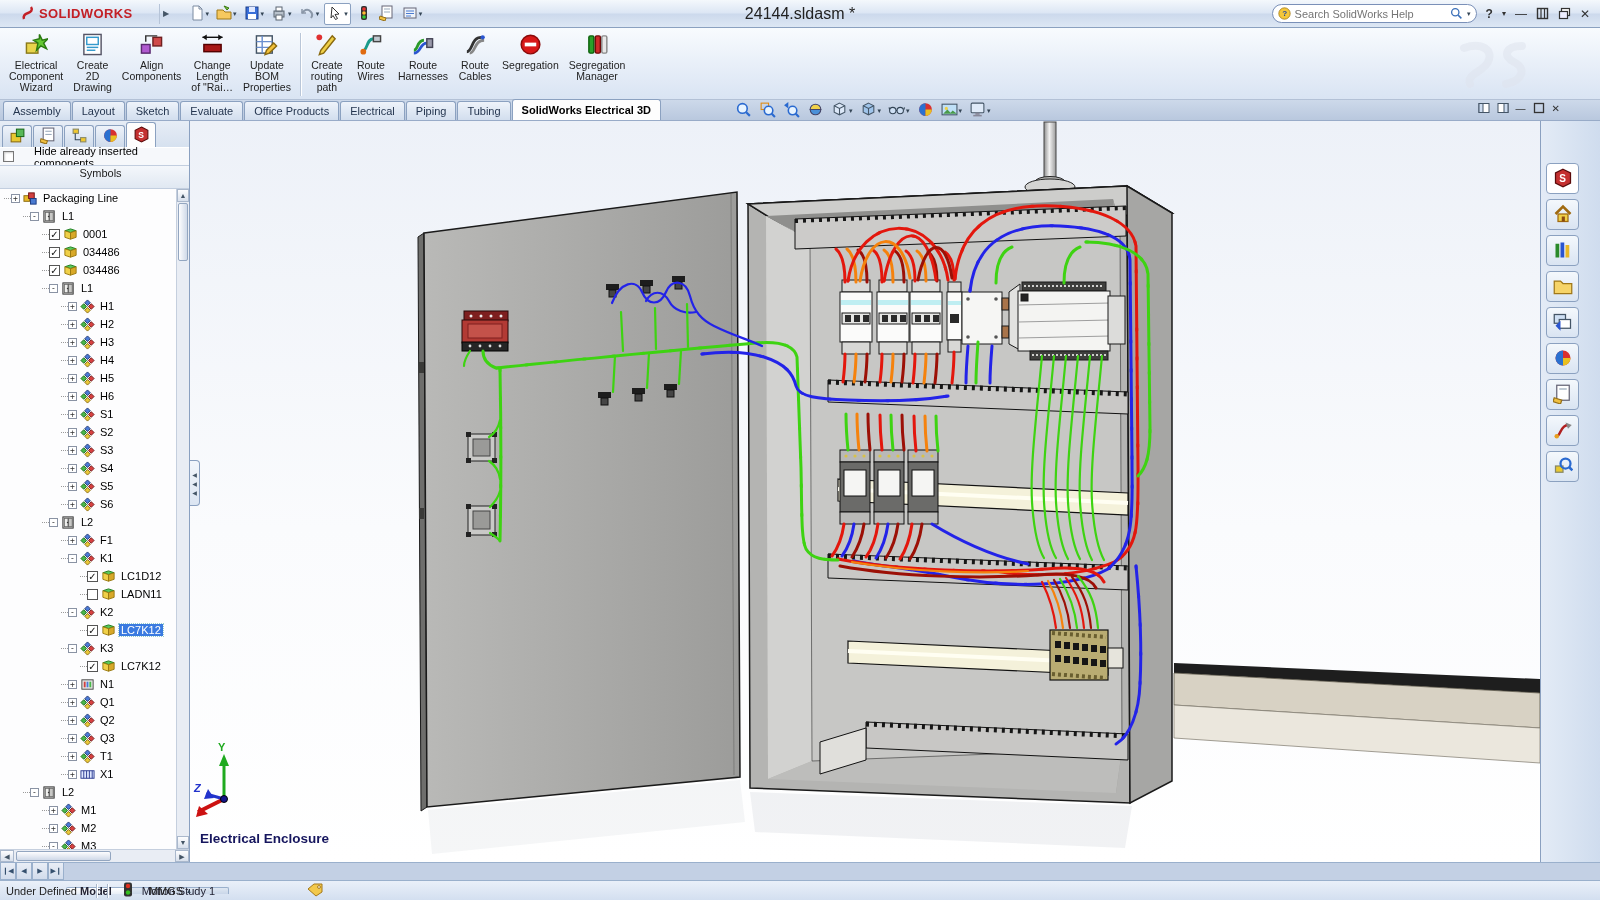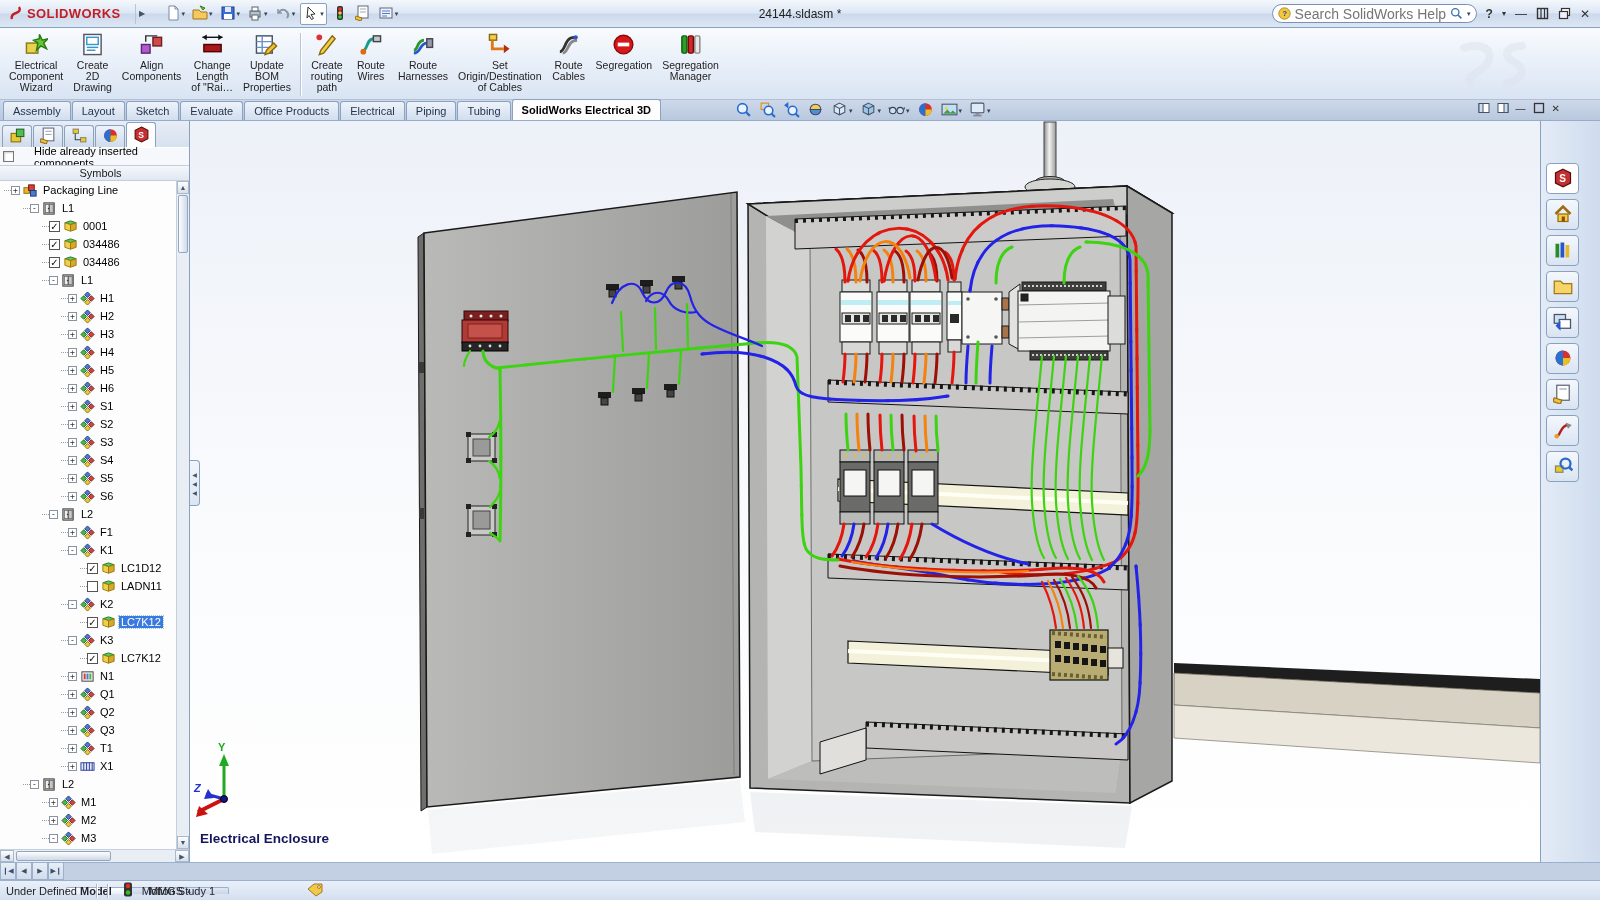--- a/index.html
+++ b/index.html
@@ -3,34 +3,34 @@
 <meta charset="utf-8">
 <style>
   * { margin:0; padding:0; box-sizing:border-box; }
   html,body { width:1600px; height:900px; overflow:hidden;
     font-family:"Liberation Sans","DejaVu Sans",sans-serif; font-size:11px; background:#fff; }
 
   
   .titlebar { height:28px; position:relative; display:flex; align-items:center;
     background:linear-gradient(#f4f8fc,#dce6f4 48%,#ccd9ec 52%,#dde7f4);
     border-bottom:1px solid #8ba1c0; }
-  .logo { display:flex; align-items:center; gap:3px; padding:0 8px; }
+  .logo { display:flex; align-items:center; gap:3px; padding:0 20px; }
   .logo-text { color:var(--logo-red); font-weight:bold; font-size:13px; letter-spacing:.4px; }
   .flyout-btn { width:14px; height:20px; display:flex; align-items:center; justify-content:center;
     color:#456; font-size:8px; border-left:1px solid #b6c4d8; margin-left:6px; }
   .qat { display:flex; align-items:center; gap:3px; margin-left:14px; }
   .qat-btn { display:flex; align-items:center; gap:1px; padding:1px 2px; border-radius:2px; }
   .qat-btn.boxed { border:1px solid #8ba1c0; background:#fff; }
   .qat-btn .dd { font-size:7px; color:#345; }
   .qat-btn svg { width:16px; height:16px; }
-  .doc-title { position:absolute; left:0; right:0; text-align:center; color:#222; font-size:12px; pointer-events:none; }
+  .doc-title { position:absolute; left:0; right:0; text-align:center; color:#222; font-size:16px; pointer-events:none; }
   .tb-right { margin-left:auto; display:flex; align-items:center; gap:9px; padding-right:10px; }
   .search-box { width:205px; height:19px; background:#fff; border:1px solid #7a90b8; border-radius:10px;
     display:flex; align-items:center; gap:4px; padding:0 5px; }
-  .search-box input { border:none; outline:none; flex:1; font-size:14px; color:#555; background:transparent; min-width:0;}
+  .search-box input { border:none; outline:none; flex:1; font-size:11px; color:#555; background:transparent; min-width:0;}
   .search-box svg { width:13px; height:13px; flex:none; }
   .winbtn { color:#333; font-size:12px; display:flex; align-items:center; }
   .winbtn svg { width:13px; height:13px; }
 
   
   .ribbon { height:72px; display:flex; align-items:stretch; padding:2px 2px 0 4px; position:relative;
     background:linear-gradient(#f8fbfe,#e7eef8 55%,#d9e4f3); border-bottom:1px solid #b3c1d6; }
   .rbtn { display:flex; flex-direction:column; align-items:center; padding:3px 5px 0;
     min-width:44px; color:#222; text-align:center; border-radius:2px; }
   .rbtn svg { width:23px; height:23px; margin-bottom:2px; }
@@ -60,21 +60,21 @@
   .left-panel { width:190px; flex:none; background:#eef1f6; border-right:1px solid #8aa0c0; display:flex; flex-direction:column; }
   .lp-tabs { height:26px; display:flex; align-items:flex-end; padding-left:2px;
     background:linear-gradient(#e7edf6,#d6e1ef); }
   .lp-tab { width:30px; height:22px; margin-right:1px; display:flex; align-items:center; justify-content:center;
     border:1px solid #8ba1c0; border-bottom:none; border-radius:3px 3px 0 0;
     background:linear-gradient(#eef3fa,#cfdbeb); }
   .lp-tab.active { background:#fdfdfd; height:25px; }
   .lp-tab svg { width:17px; height:17px; }
   .lp-check { height:18px; display:flex; align-items:center; gap:20px; padding-left:3px; background:#f6f8fb; border-top:1px solid #fff; }
   .cbx { width:11px; height:11px; border:1px solid #777; background:#fff; box-shadow:inset 1px 1px 2px #ccc; flex:none; }
-  .lp-header { height:16px; text-align:center; color:#222; line-height:15px;
+  .lp-header { height:24px; text-align:center; color:#222; line-height:15px;
     background:linear-gradient(#f4f7fb,#e0e8f2); border-top:1px solid #c2cedf; border-bottom:1px solid #c2cedf;padding-left:12px; }
   .tree { flex:1; background:#fdfdfe; position:relative; overflow:hidden; }
   .trow { height:18px; display:flex; align-items:center; white-space:nowrap; }
   .stub { width:7px; border-top:1px dotted #9a9a9a; flex:none; }
   .ebox { width:9px; height:9px; flex:none; border:1px solid #8a93a4; background:#fff; color:#333;
     font:8px/7px "DejaVu Sans Mono",monospace; text-align:center; margin-right:3px; }
   .cb { width:11px; height:11px; flex:none; border:1px solid #555; background:#fff; margin-right:3px;
     font-size:10px; font-weight:bold; line-height:9px; text-align:center; color:#111; }
   .ticon { width:15px; height:15px; flex:none; margin-right:3px; }
   .ticon svg { width:15px; height:15px; }
@@ -339,32 +339,20 @@
     </div>
     <div class="rbtn">
       <span><svg viewBox="0 0 16 16">
           <path d="M2 12c3 0 2-7 7-7" fill="none" stroke="#2a9a2a" stroke-width="2"></path>
           <path d="M2 14c5 0 4-7 9-7" fill="none" stroke="#2a55d0" stroke-width="2"></path>
           <rect x="11" y="4" width="4" height="6" fill="#99a" stroke="#445"></rect>
         </svg></span>
       <div class="rlabel">
         <span>Route</span>
         <span>Harnesses</span>
-      </div>
-    </div>
-    <div class="rbtn">
-      <span><svg viewBox="0 0 16 16">
-          <rect x="1" y="1" width="5" height="4" fill="#f0d048" stroke="#8a6a10"></rect>
-          <path d="M3 5v6h8" fill="none" stroke="#e07818" stroke-width="2"></path>
-          <path d="M11 8l4 3-4 3z" fill="#b03010"></path>
-        </svg></span>
-      <div class="rlabel">
-        <span>Set</span>
-        <span>Origin/Destination</span>
-        <span>of Cables</span>
       </div>
     </div>
     <div class="rbtn">
       <span><svg viewBox="0 0 16 16">
           <path d="M2 13C6 13 5 3 12 3" fill="none" stroke="#333" stroke-width="2"></path>
           <path d="M4 14C8 14 7 5 14 5" fill="none" stroke="#888" stroke-width="2"></path>
           <circle cx="13" cy="3" r="1.5" fill="#2a55d0"></circle>
         </svg></span>
       <div class="rlabel">
         <span>Route</span>

